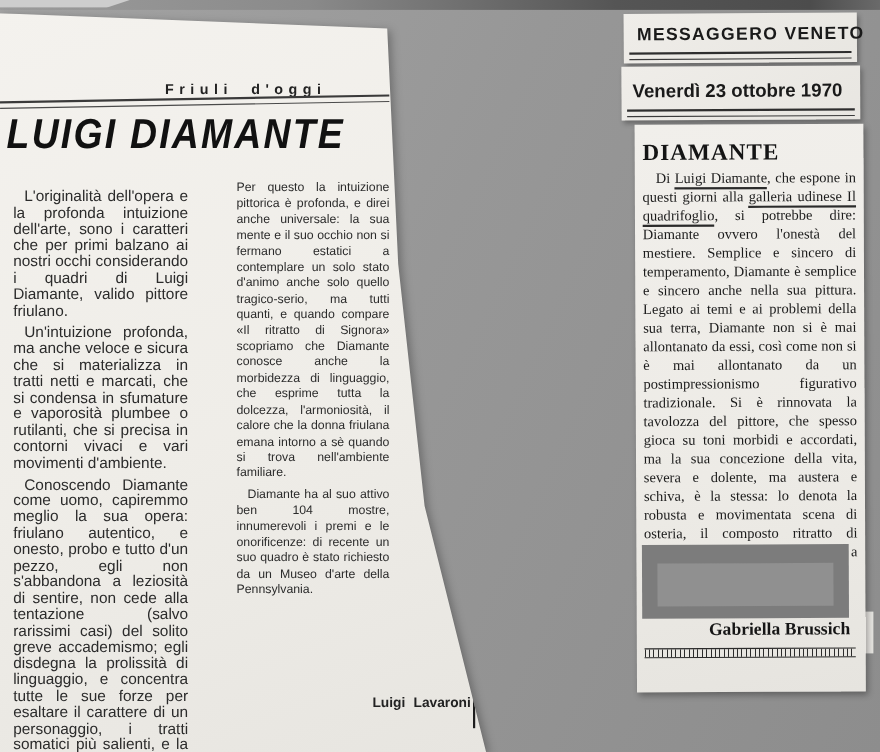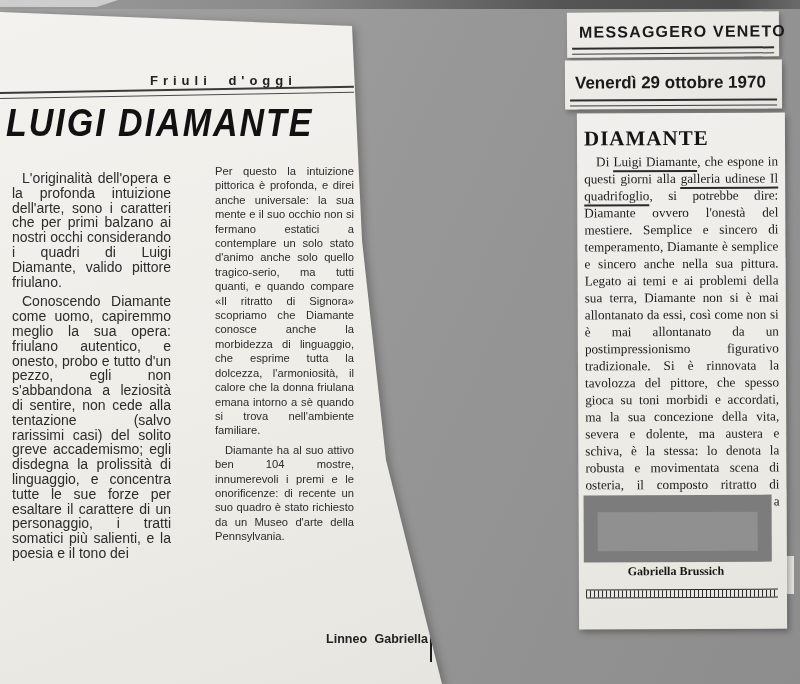--- a/index.html
+++ b/index.html
@@ -47,58 +47,59 @@
             background:linear-gradient(170deg,#f1efeb 0%,#edebe6 60%,#e6e4df 100%);
             box-shadow:2px 3px 6px rgba(0,0,0,.32);transform:rotate(-.25deg);
             font-family:"Liberation Serif",serif;}
   .headline-right{position:absolute;left:7px;top:13px;font-size:21px;font-weight:bold;color:#141414;
             letter-spacing:1px;}
   .article-body{position:absolute;left:7px;top:40px;width:194px;margin:0;text-align:justify;
             font-size:13.2px;line-height:17px;color:#1b1b1b;text-indent:12px;}
   .hand-underline{border-bottom:2px solid #2a2a2a;padding-bottom:1px;}
   .redaction{position:absolute;left:5px;top:382px;width:188px;height:67px;background:#7c7c7c;}
   .redaction-inner{position:absolute;left:14px;top:17px;width:160px;height:39px;background:#909090;}
-  .byline-right{position:absolute;left:0;top:451px;width:194px;text-align:center;
-            font-size:12px;font-weight:bold;color:#161616;}
+  .byline-right{position:absolute;left:0;top:451px;width:194px;text-align:right;
+            font-size:16px;font-weight:bold;color:#161616;}
   .hatch{position:absolute;left:7px;top:476px;width:192px;height:7px;
             background-image:repeating-linear-gradient(90deg,#2b2b2b 0 1px,transparent 1px 4px);
             border-top:1px solid #2b2b2b;border-bottom:1px solid #2b2b2b;}
 </style>
 </head>
 <body>
 
 <div class="page">
   <div class="top-band"></div>
   <div class="top-sliver"></div>
 
   <div class="paper-wrap">
     <div class="paper-left">
       <div class="kicker">Friuli d'oggi</div>
       <div class="rule-double-left"></div>
       <div class="headline-left">LUIGI DIAMANTE</div>
       <div class="col col1">
           <p>L'originalità dell'opera e la profonda intuizione dell'arte, sono i caratteri che per primi balzano ai nostri occhi considerando i quadri di Luigi Diamante, valido pittore friulano.</p>
+          <p>Un'intuizione profonda, ma anche veloce e sicura che si materializza in tratti netti e marcati, che si condensa in sfumature e vaporosità plumbee o rutilanti, che si precisa in contorni vivaci e vari movimenti d'ambiente.</p>
           <p>Conoscendo Diamante come uomo, capiremmo meglio la sua opera: friulano autentico, e onesto, probo e tutto d'un pezzo, egli non s'abbandona a leziosità di sentire, non cede alla tentazione (salvo rarissimi casi) del solito greve accademismo; egli disdegna la prolissità di linguaggio, e concentra tutte le sue forze per esaltare il carattere di un personaggio, i tratti somatici più salienti, e la poesia e il tono dei</p>
         </div>
       <div class="col col2">
           <p>Per questo la intuizione pittorica è profonda, e direi anche universale: la sua mente e il suo occhio non si fermano estatici a contemplare un solo stato d'animo anche solo quello tragico-serio, ma tutti quanti, e quando compare «Il ritratto di Signora» scopriamo che Diamante conosce anche la morbidezza di linguaggio, che esprime tutta la dolcezza, l'armoniosità, il calore che la donna friulana emana intorno a sè quando si trova nell'ambiente familiare.</p>
           <p>Diamante ha al suo attivo ben 104 mostre, innumerevoli i premi e le onorificenze: di recente un suo quadro è stato richiesto da un Museo d'arte della Pennsylvania.</p>
         </div>
-      <div class="byline-left">Linneo Gabriella</div>
+      <div class="byline-left">Luigi Lavaroni</div>
       <div class="vrule"></div>
     </div>
   </div>
 
   <div class="strip strip1">
     <div class="masthead">MESSAGGERO VENETO</div>
     <div class="rule-double"></div>
   </div>
 
   <div class="strip strip2">
-    <div class="dateline">Venerdì 29 ottobre 1970</div>
+    <div class="dateline">Venerdì 23 ottobre 1970</div>
     <div class="rule-double"></div>
   </div>
 
   <div class="tab"></div>
 
   <div class="clip-main">
     <div class="headline-right">DIAMANTE</div>
     <p class="article-body"><span>Di </span><span class="hand-underline">Luigi Diamante</span><span>, che espone in questi giorni alla </span><span class="hand-underline">galleria udinese Il quadrifoglio</span><span>, si potrebbe dire: Diamante ovvero l'onestà del mestiere. Semplice e sincero di temperamento, Diamante è semplice e sincero anche nella sua pittura. Legato ai temi e ai problemi della sua terra, Diamante non si è mai allontanato da essi, così come non si è mai allontanato da un postimpressionismo figurativo tradizionale. Si è rinnovata la tavolozza del pittore, che spesso gioca su toni morbidi e accordati, ma la sua concezione della vita, severa e dolente, ma austera e schiva, è la stessa: lo denota la robusta e movimentata scena di osteria, il composto ritratto di signora, la veduta del rustico a Dolegnano, mentre scende la sera.</span></p>
     <div class="redaction">
       <div class="redaction-inner"></div>

